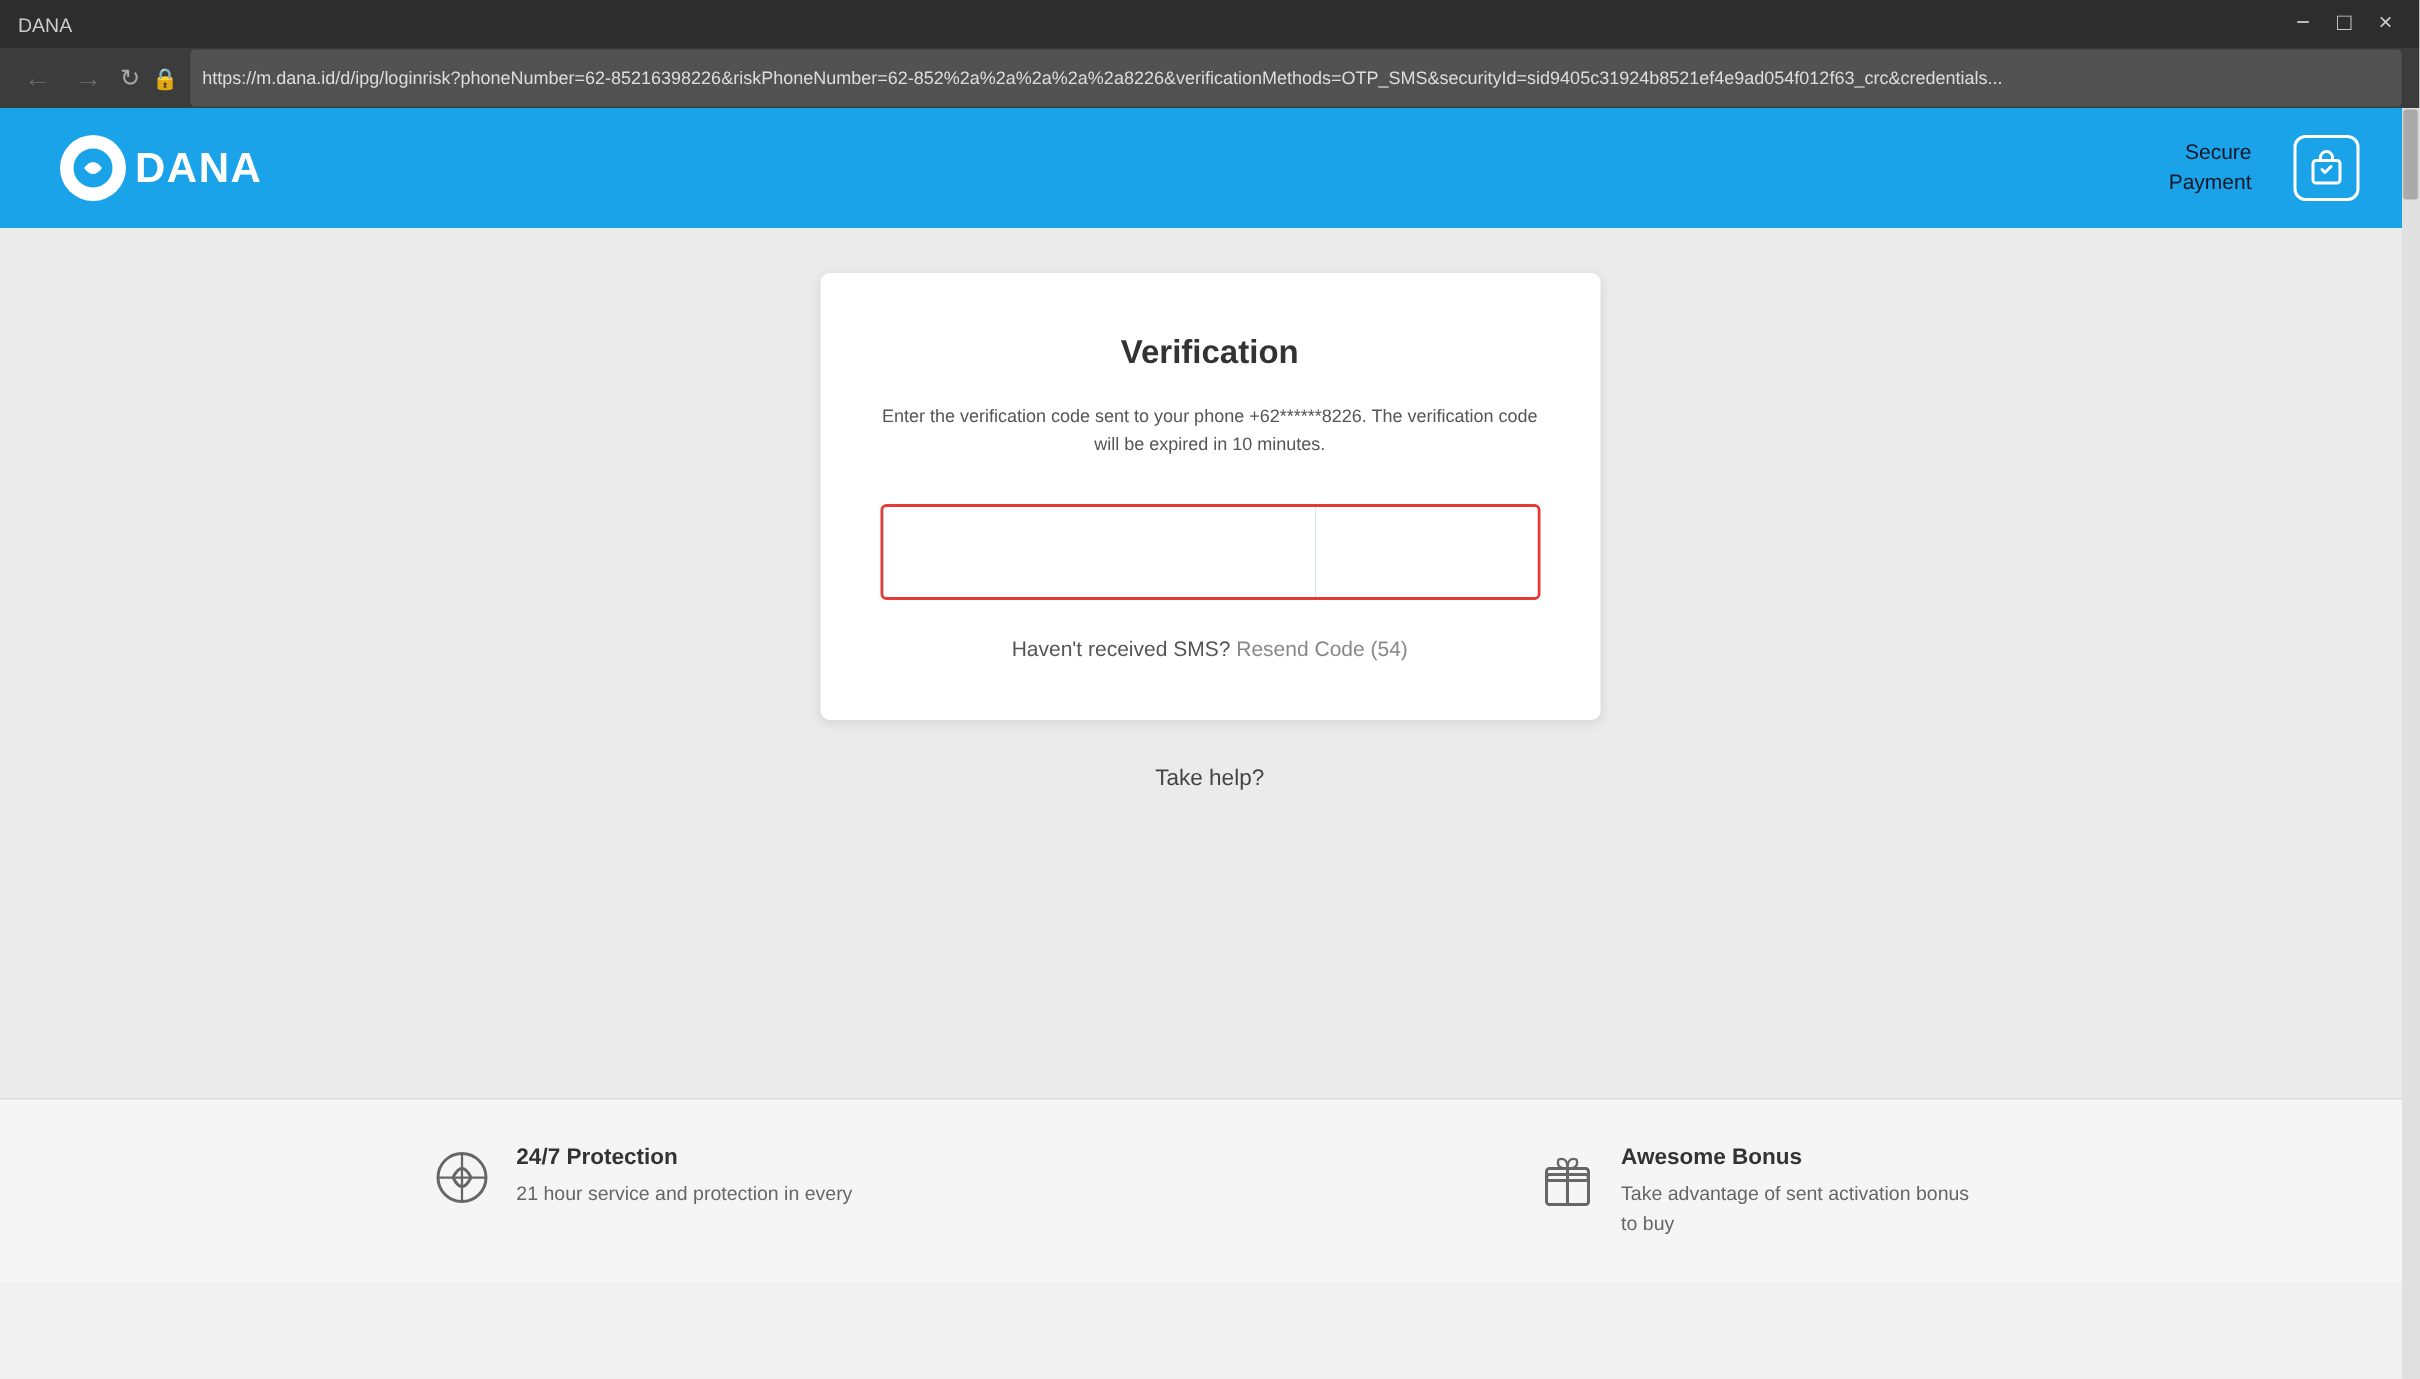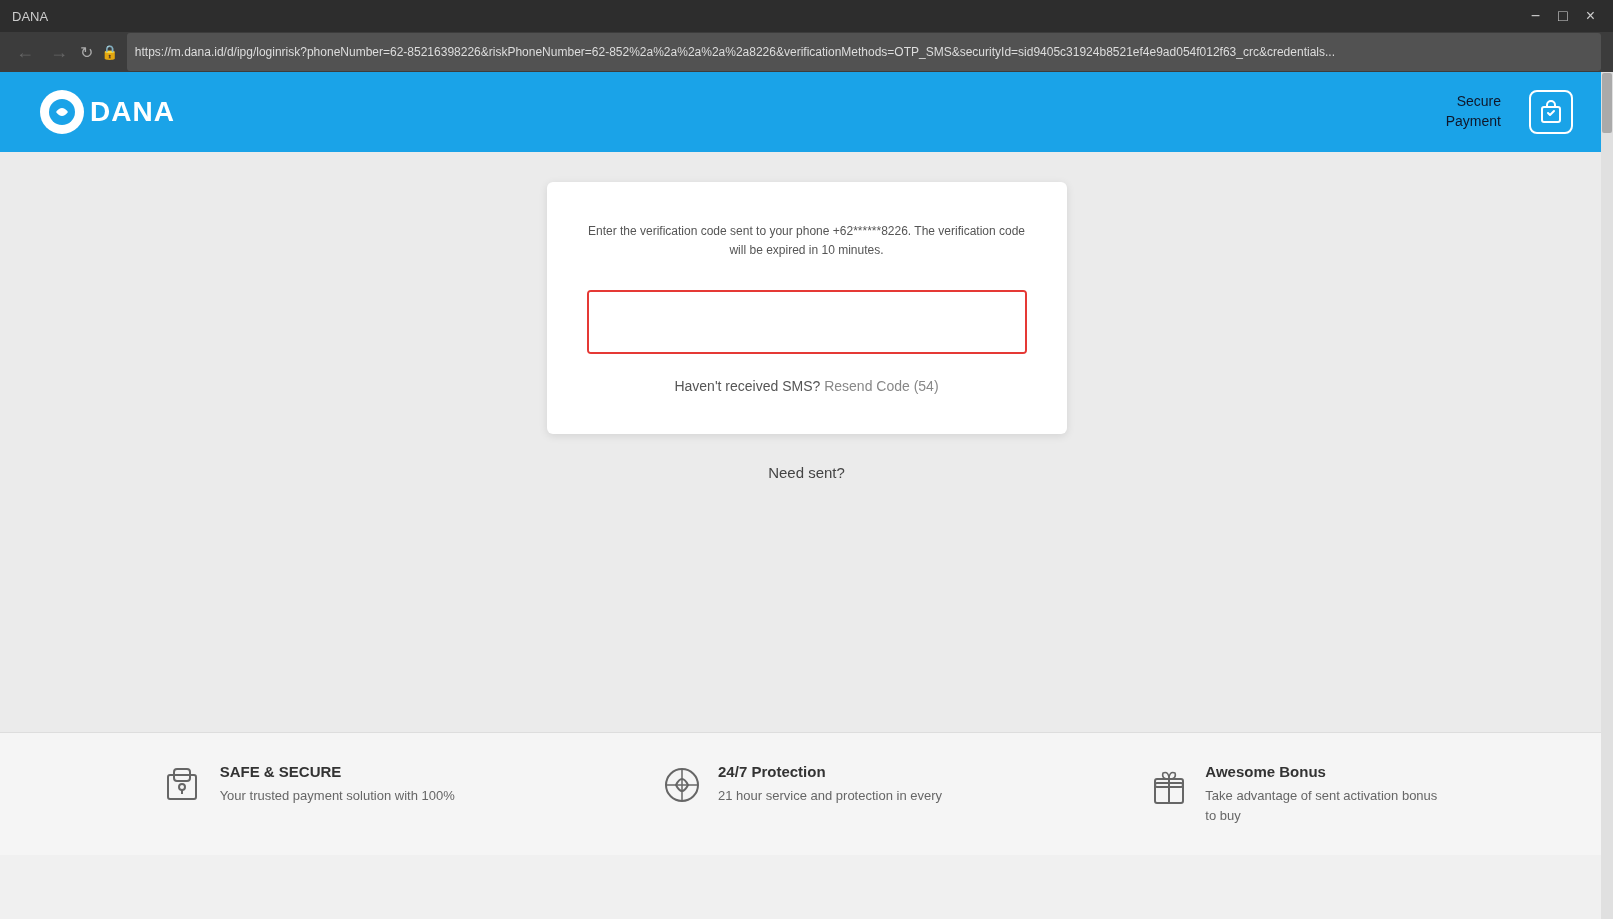--- a/index.html
+++ b/index.html
@@ -290,54 +290,41 @@
         <rect x="3" y="7" width="18" height="15" rx="2" stroke="white" stroke-width="2" fill="none"></rect>
         <path d="M8 7V5a4 4 0 0 1 8 0v2" stroke="white" stroke-width="2" fill="none"></path>
         <path d="M9 13l2 2 4-4" stroke="white" stroke-width="2" stroke-linecap="round" stroke-linejoin="round"></path>
       </svg>
     </div>
   </div>
 </div>
 
 <div class="main">
   <div class="card">
+    <h2 class="card-title">Verification</h2>
     <p class="card-subtitle">Enter the verification code sent to your phone +62******8226. The verification code will be expired in 10 minutes.</p>
 
     <div class="otp-group">
       <input class="otp-input" type="text" maxlength="1" style="">
       <input class="otp-input" type="text" maxlength="1" style="">
 
     </div>
 
     <div class="resend-row">
       <span>Haven't received SMS?</span>
       <a href="#" class="resend-link">Resend Code (54)</a>
     </div>
   </div>
 
   <div class="help-section">
-    <p class="help-title">Need sent?</p>
+    <p class="help-title">Take help?</p>
   </div>
 </div>
 
 <div class="footer">
-  <div class="feature-item">
-    <div class="feature-icon">
-      <svg width="40" height="40" viewBox="0 0 40 40" fill="none">
-        <rect x="4" y="10" width="28" height="24" rx="2" stroke="#666" stroke-width="2" fill="none"></rect>
-        <rect x="10" y="4" width="16" height="12" rx="3" stroke="#666" stroke-width="2" fill="none"></rect>
-        <circle cx="18" cy="22" r="3" stroke="#666" stroke-width="2" fill="none"></circle>
-        <line x1="18" y1="25" x2="18" y2="29" stroke="#666" stroke-width="2"></line>
-      </svg>
-    </div>
-    <div>
-      <div class="feature-title">SAFE &amp; SECURE</div>
-      <div class="feature-desc">Your trusted payment solution with 100%</div>
-    </div>
-  </div>
 
   <div class="feature-item">
     <div class="feature-icon">
       <svg width="40" height="40" viewBox="0 0 40 40" fill="none">
         <circle cx="20" cy="20" r="16" stroke="#666" stroke-width="2" fill="none"></circle>
         <path d="M14 20 Q20 8 26 20 Q20 32 14 20Z" stroke="#666" stroke-width="2" fill="none"></path>
         <line x1="20" y1="4" x2="20" y2="36" stroke="#666" stroke-width="1.5"></line>
         <line x1="4" y1="20" x2="36" y2="20" stroke="#666" stroke-width="1.5"></line>
       </svg>
     </div>

